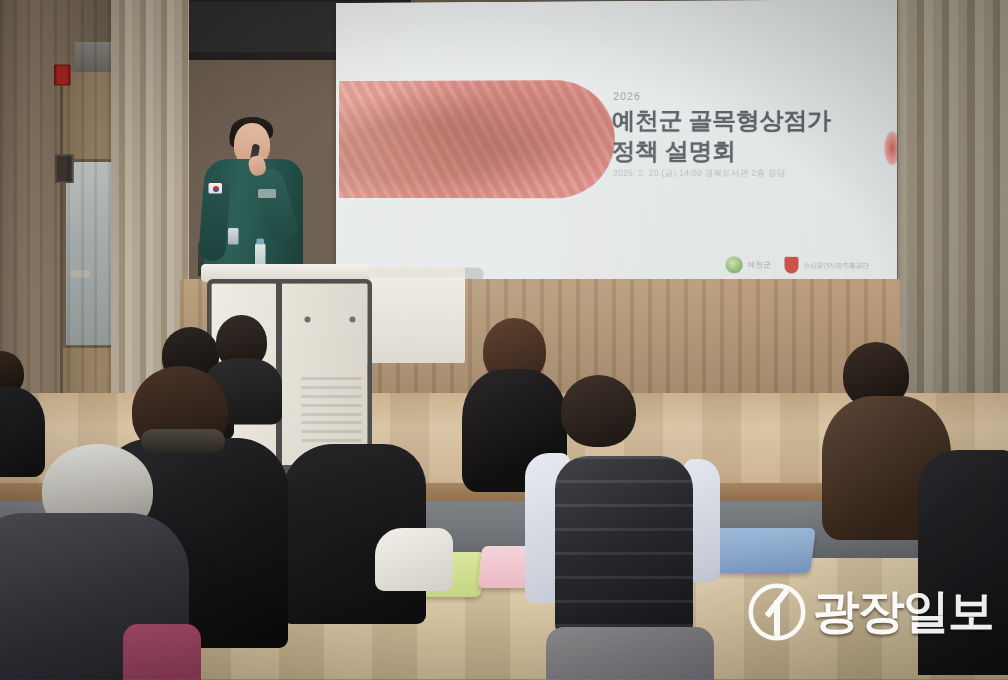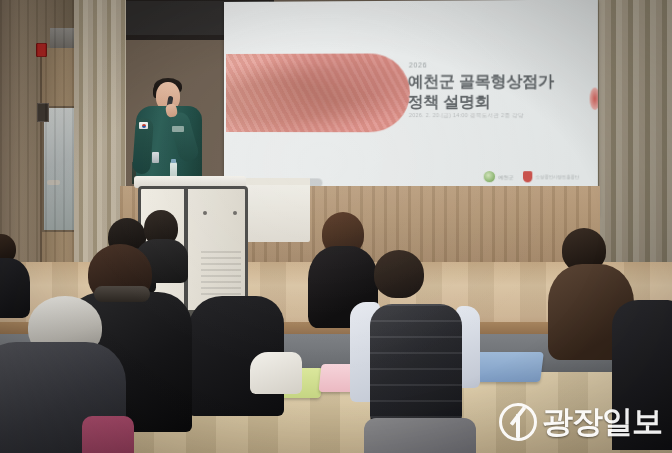--- a/index.html
+++ b/index.html
@@ -359,21 +359,21 @@
   
   .vignette{
     position:absolute;inset:0;pointer-events:none;
     background:
       radial-gradient(ellipse at 48% 36%,rgba(255,255,255,.06) 0%,rgba(0,0,0,0) 52%),
       radial-gradient(ellipse at 50% 50%,rgba(0,0,0,0) 55%,rgba(0,0,0,.26) 100%);
   }
 
   
   .watermark{
-    position:absolute;right:10px;bottom:10px;
+    position:absolute;right:10px;bottom:24px;
     display:flex;align-items:center;gap:5px;
     opacity:.93;
   }
   .wm-logo{
     position:relative;width:38px;height:38px;border-radius:50%;
     border:3.5px solid #ffffff;
     box-sizing:border-box;
   }
   .wm-logo .bar{
     position:absolute;left:50%;top:8px;width:4px;height:24px;background:#fff;

